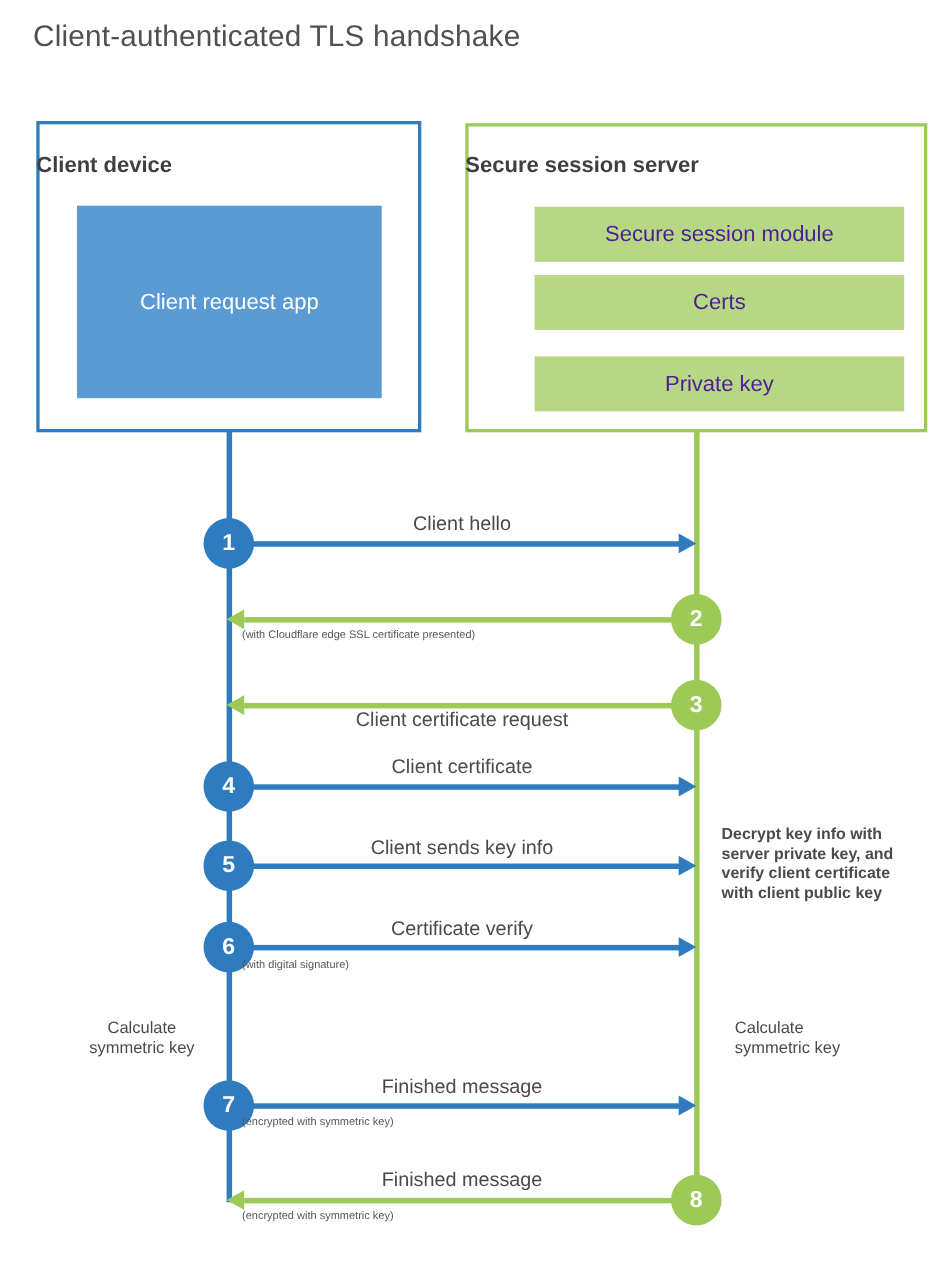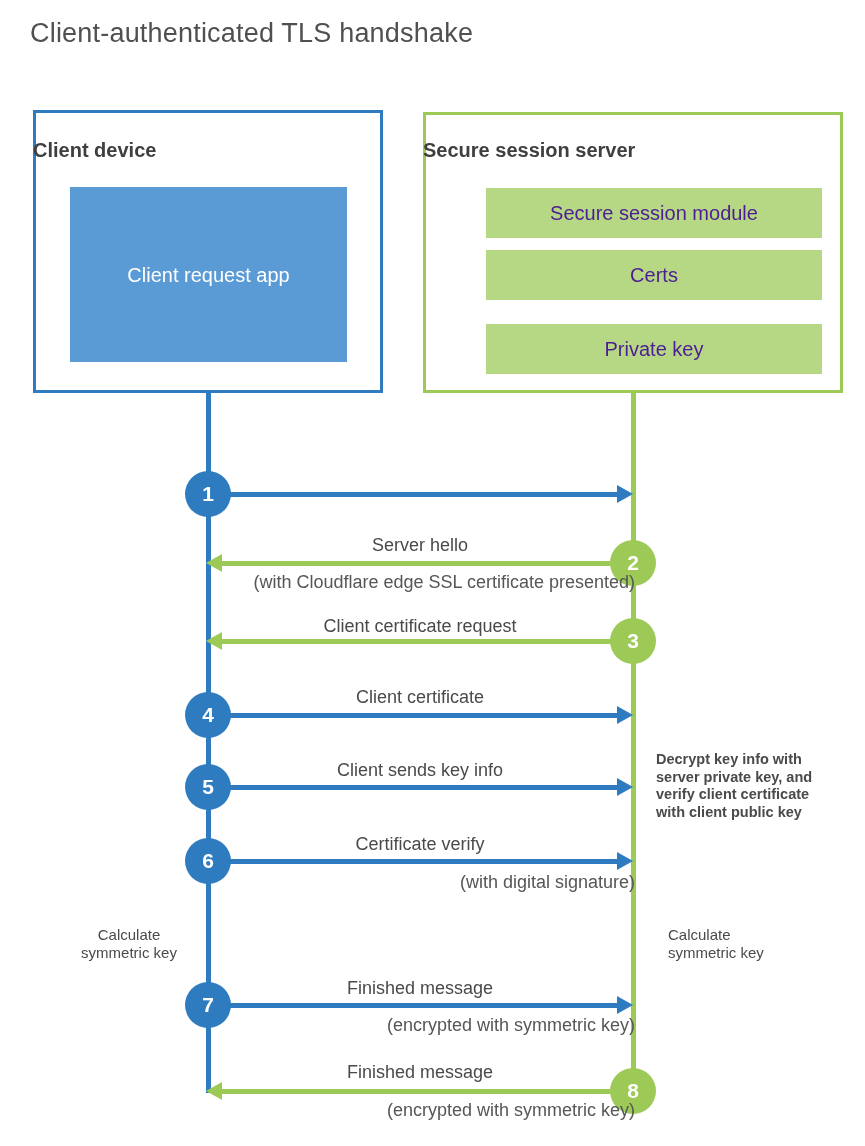--- a/index.html
+++ b/index.html
@@ -56,22 +56,22 @@
   .arrow-line.blue{background:var(--blue);left:208px;width:411px;}
   .arrow-line.green{background:var(--green);left:222px;width:411px;}
   .arrow-head{position:absolute;width:0;height:0;z-index:2;
     border-top:9px solid transparent;border-bottom:9px solid transparent;}
   .arrow-head.right{border-left:16px solid var(--blue);left:617px;}
   .arrow-head.left{border-right:16px solid var(--green);left:206px;}
 
   
   .step-label{position:absolute;left:220px;width:400px;text-align:center;
     font-size:18px;color:var(--ink);z-index:4;}
-  .step-sublabel{position:absolute;left:235px;width:400px;text-align:right;
-    font-size:18px;color:var(--ink-soft);z-index:4;}
+  .step-sublabel{position:absolute;left:220px;width:400px;text-align:left;
+    font-size:10px;color:var(--ink-soft);z-index:4;}
 
   
   .note{position:absolute;font-size:14.5px;color:var(--ink);line-height:17.5px;}
   .note-decrypt{left:656px;top:751px;width:172px;text-align:left;font-weight:bold;}
   .note-calc-left{left:76px;top:926px;width:106px;text-align:center;font-size:15px;line-height:18px;}
   .note-calc-right{left:668px;top:926px;width:110px;text-align:left;font-size:15px;line-height:18px;}
 </style>
 </head>
 <body>
 
@@ -93,31 +93,31 @@
   <div class="module-bar m1">
     <span>Certs</span>
   </div>
   <div class="module-bar m2">
     <span>Private key</span>
   </div>
 
   <div class="lifeline client"></div>
   <div class="lifeline server"></div>
 
+  <div class="step-label" style="top:466px">Client hello</div>
   <div class="arrow-line blue" style="top:492px"></div>
   <div class="arrow-head right" style="top:485px"></div>
   <div class="step-circle blue" style="left:185px;top:471px">1</div>
 
-  <div class="step-label" style="top:535px">Server hello</div>
   <div class="arrow-line green" style="top:561px"></div>
   <div class="arrow-head left" style="top:554px"></div>
   <div class="step-sublabel" style="top:572px">(with Cloudflare edge SSL certificate presented)</div>
   <div class="step-circle green" style="left:610px;top:540px">2</div>
 
-  <div class="step-label" style="top:616px">Client certificate request</div>
+  <div class="step-label" style="top:644px">Client certificate request</div>
   <div class="arrow-line green" style="top:639px"></div>
   <div class="arrow-head left" style="top:632px"></div>
   <div class="step-circle green" style="left:610px;top:618px">3</div>
 
   <div class="step-label" style="top:687px">Client certificate</div>
   <div class="arrow-line blue" style="top:713px"></div>
   <div class="arrow-head right" style="top:706px"></div>
   <div class="step-circle blue" style="left:185px;top:692px">4</div>
 
   <div class="step-label" style="top:760px">Client sends key info</div>

